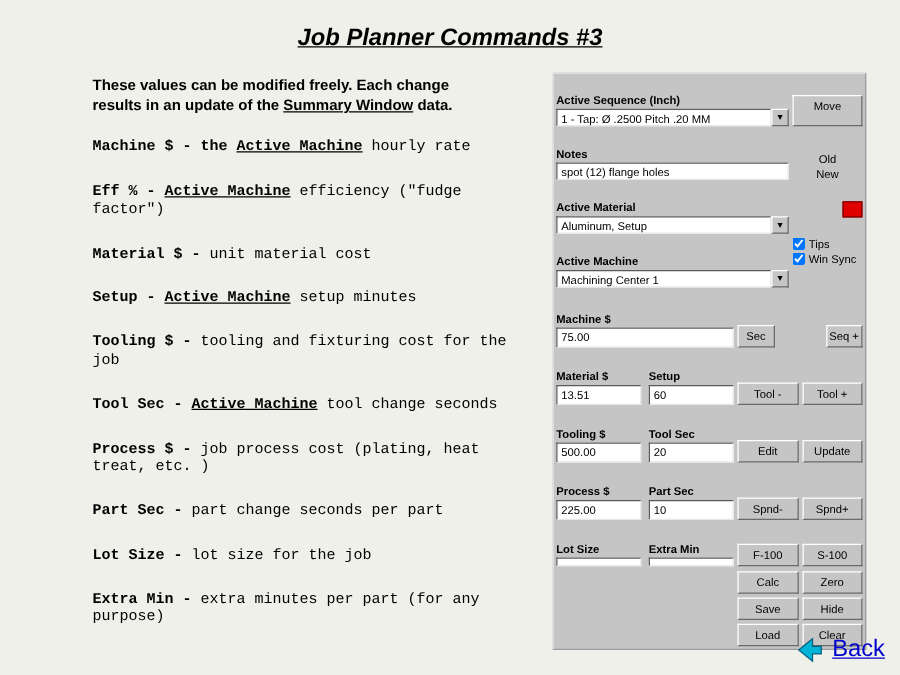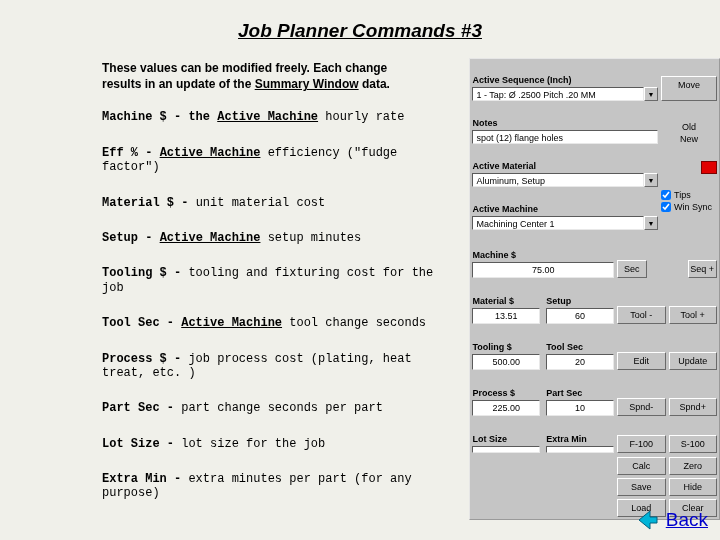--- a/index.html
+++ b/index.html
@@ -16,21 +16,21 @@
     text-align:center;
     font-size:19px;
     font-weight:bold;
     font-style:italic;
     text-decoration:underline;
     padding-top:20px;
     padding-bottom:10px;
   }
   .columns{
     display:flex;
-    padding:0 0 0 102px;
+    padding:0 0 0 74px;
   }
   .left{
     width:358px;
     padding-right:10px;
   }
   .intro{
     font-weight:bold;
     line-height:1.35;
     margin:8px 0 18px 0;
   }
@@ -60,21 +60,20 @@
   .plabel{font-weight:bold;text-align:left;font-size:9px;margin:14px 0 2px}
   .inset{
     background:#fff;
     border:1px solid #7a7a7a;
     border-top-color:#5a5a5a;border-left-color:#5a5a5a;
     border-right-color:#e8e8e8;border-bottom-color:#e8e8e8;
     height:14px;line-height:14px;
     font-size:9px;
     padding:0 3px;
     box-sizing:border-box;
-    text-align:center;
     flex:1;
   }
   .inset.left-align{text-align:left}
   .dd{display:flex;flex:1}
   .dd .arrow{
     width:14px;height:14px;
     background:#c5c5c5;
     border:1px solid #fff;
     border-right-color:#6a6a6a;border-bottom-color:#6a6a6a;
     box-sizing:border-box;

